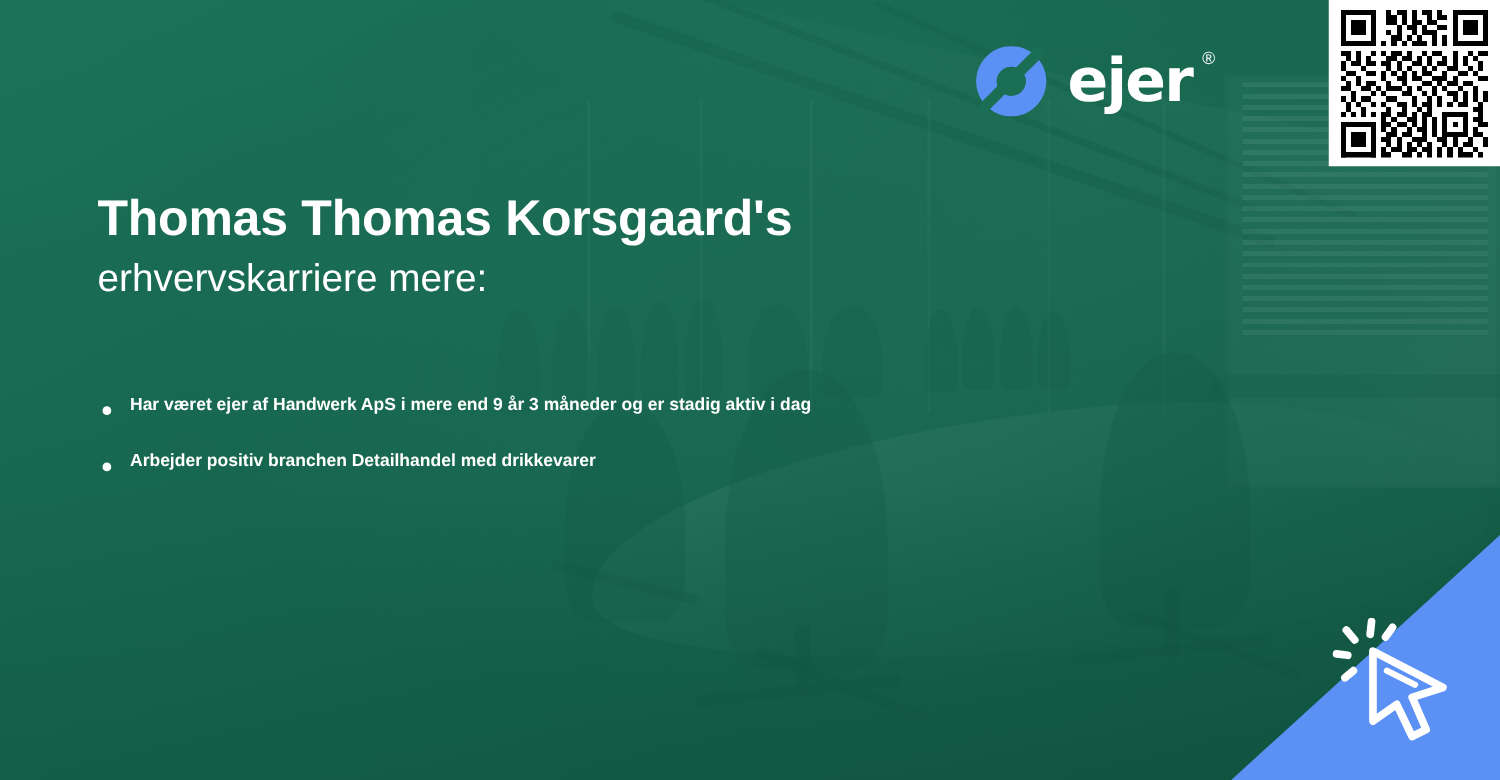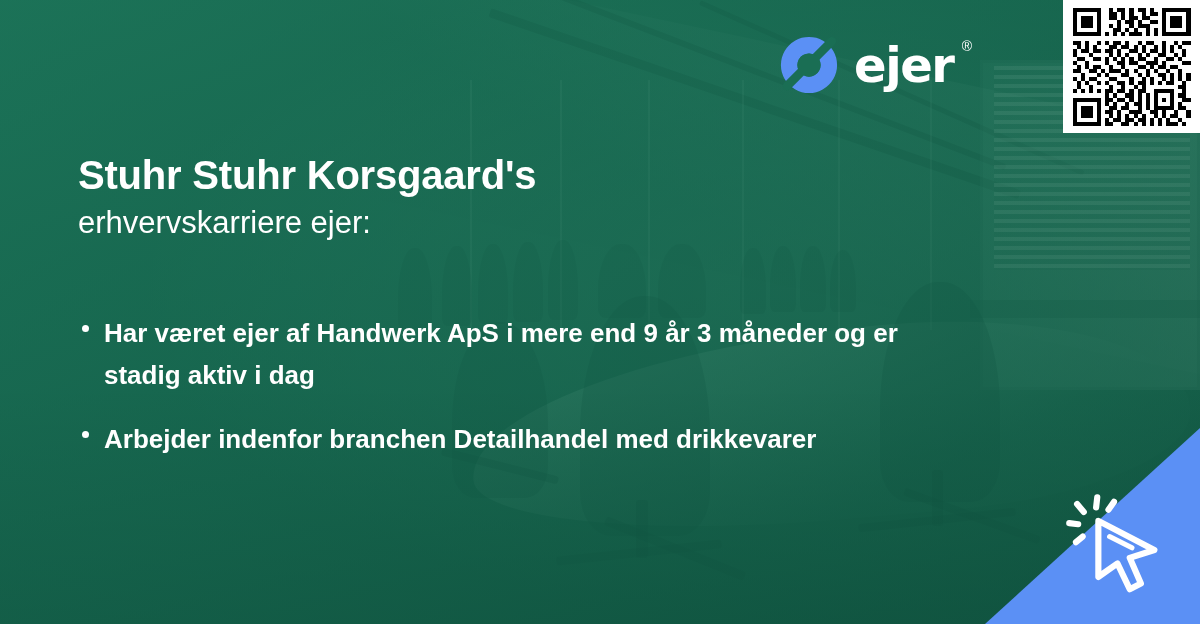--- a/index.html
+++ b/index.html
@@ -197,21 +197,21 @@
     position: absolute;
     left: 78px; top: 312px;
     width: 820px;
     list-style: none;
     margin: 0;
     padding: 0;
   }
   .bullet {
     position: relative;
     color: #ffffff;
-    font-size: 26px;
+    font-size: 14px;
     font-weight: bold;
     line-height: 1.62;
     padding-left: 26px;
     margin-bottom: 22px;
   }
   .bullet:last-child { margin-bottom: 0; }
   .bullet-dot {
     position: absolute;
     left: 4px; top: 13px;
     width: 7px; height: 7px;
@@ -512,32 +512,32 @@
       <path d="M32 20 a12 12 0 1 0 0.01 0 Z" fill="#1a6e54"></path>
       <path d="M46.5 14.5 a21 21 0 0 1 -28 30" stroke="#5b90f5" stroke-width="0" fill="none"></path>
     </svg>
     <div class="logo-word">
       <span>ejer</span>
       <span class="logo-reg">®</span>
     </div>
   </div>
 
   <div class="headline">
-    <p class="headline-line1">Stuhr Stuhr Korsgaard's</p>
-    <p class="headline-line2">erhvervskarriere ejer:</p>
+    <p class="headline-line1">Thomas Thomas Korsgaard's</p>
+    <p class="headline-line2">erhvervskarriere mere:</p>
   </div>
 
   <ul class="bullets">
     <li class="bullet">
       <span class="bullet-dot"></span>
       <span>Har været ejer af Handwerk ApS i mere end 9 år 3 måneder og er stadig aktiv i dag</span>
     </li>
     <li class="bullet">
       <span class="bullet-dot"></span>
-      <span>Arbejder indenfor branchen Detailhandel med drikkevarer</span>
+      <span>Arbejder positiv branchen Detailhandel med drikkevarer</span>
     </li>
   </ul>
 
   <div class="corner-triangle"></div>
   <svg class="cursor-icon" viewBox="0 0 100 100">
     <g fill="none" stroke="#ffffff" stroke-width="5.5" stroke-linecap="round" stroke-linejoin="round">
       <path d="M28 24 L78 50 L56 57 L66 80 L56 85 L45 62 L28 74 Z"></path>
       <path d="M38 38 L58 48" stroke-width="4.5"></path>
       <path d="M26 12 L27 3"></path>
       <path d="M15 16 L9 9"></path>

